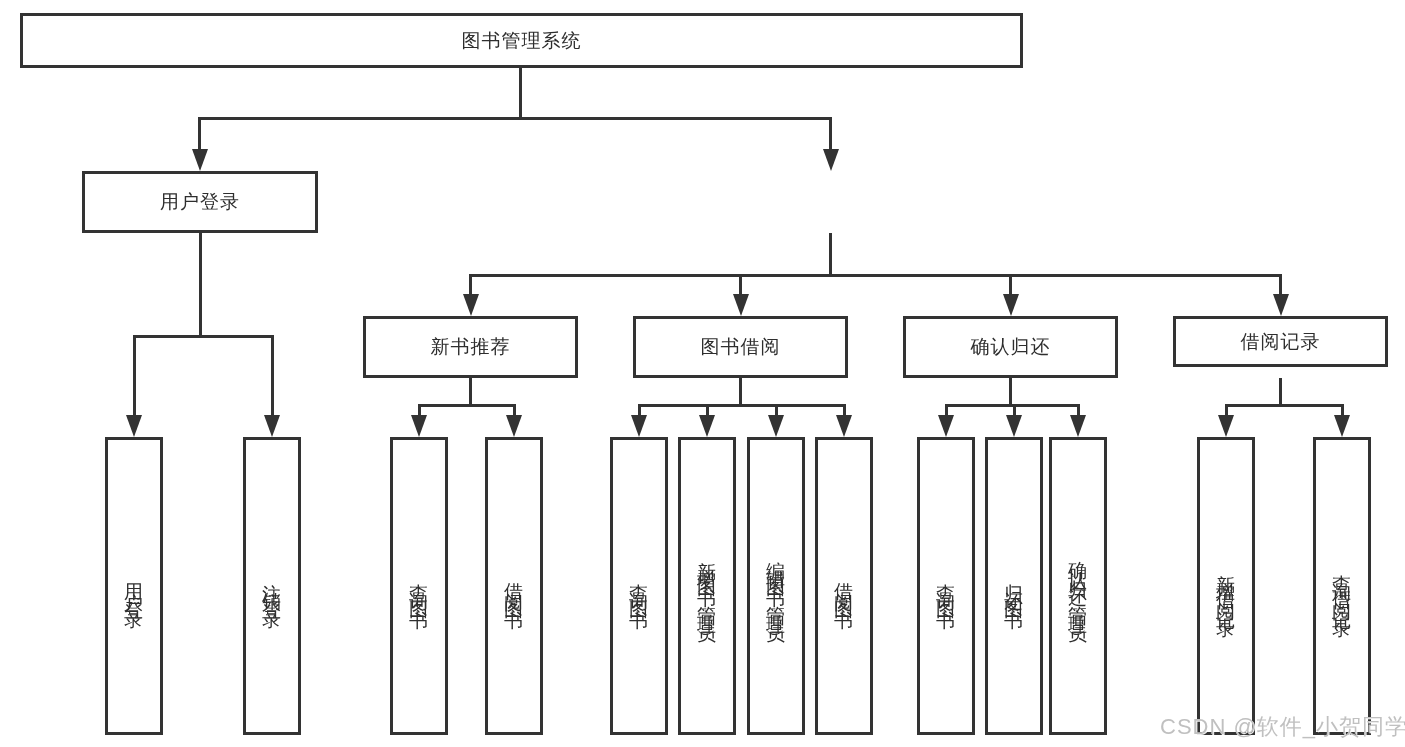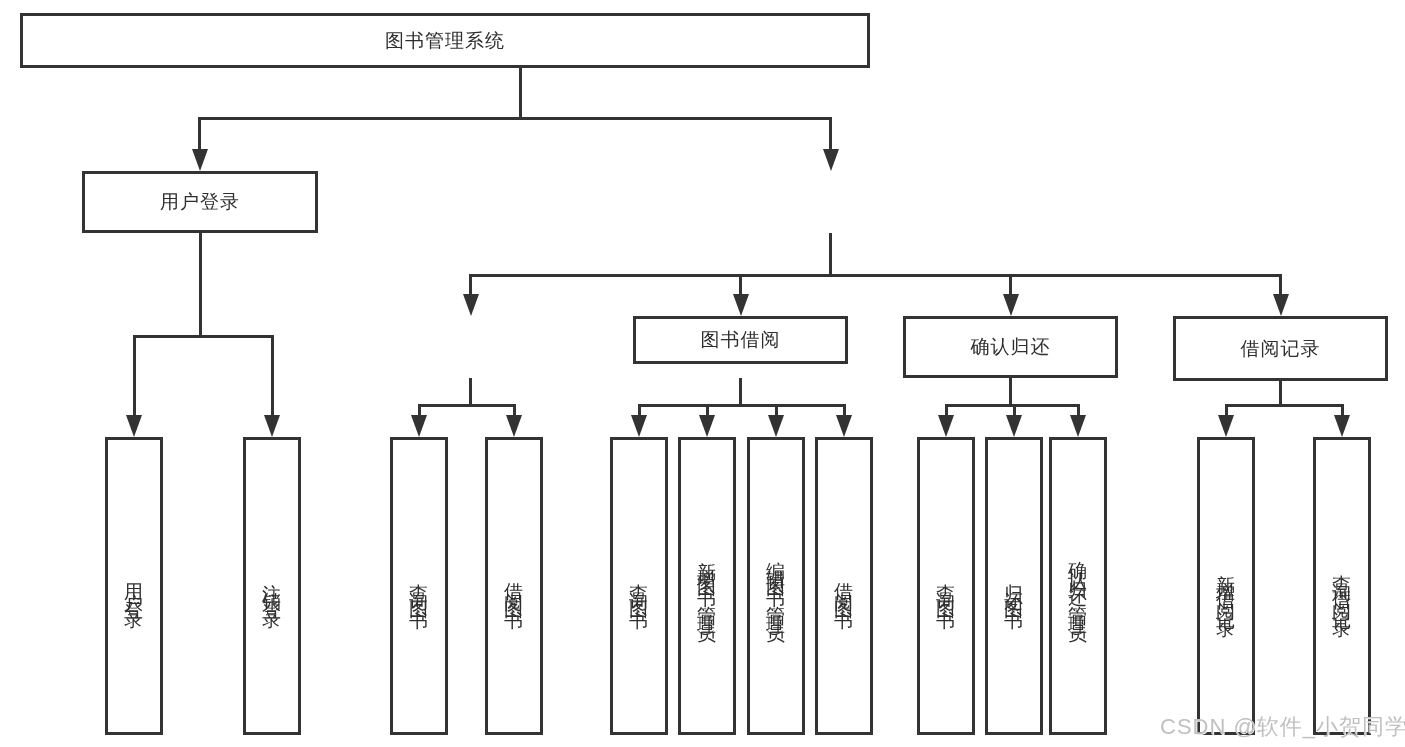--- a/index.html
+++ b/index.html
@@ -29,21 +29,21 @@
     position:absolute;left:1160px;top:712px;width:245px;
     font-size:22px;color:#c0c0c0;letter-spacing:1px;z-index:5;
     text-shadow:1px 1px 0 rgba(255,255,255,0.9);white-space:nowrap;
   }
 </style>
 </head>
 <body>
 
 <div class="canvas">
 
-  <div class="box" style="left:20px;top:13px;width:850px;height:55px;">
+  <div class="box" style="left:20px;top:13px;width:1003px;height:55px;">
     <span>图书管理系统</span>
   </div>
 
   <div class="vline" style="left:519px;top:68px;height:51px;"></div>
   <div class="hline" style="left:198px;top:117px;width:634px;"></div>
   <div class="vline" style="left:198px;top:117px;height:34px;"></div>
   <div class="arrowhead" style="left:192px;top:149px;"></div>
   <div class="vline" style="left:829px;top:117px;height:34px;"></div>
   <div class="arrowhead" style="left:823px;top:149px;"></div>
 
@@ -62,27 +62,30 @@
   <div class="hline" style="left:469px;top:274px;width:813px;"></div>
   <div class="vline" style="left:469px;top:274px;height:22px;"></div>
   <div class="arrowhead" style="left:463px;top:294px;"></div>
   <div class="vline" style="left:739px;top:274px;height:22px;"></div>
   <div class="arrowhead" style="left:733px;top:294px;"></div>
   <div class="vline" style="left:1009px;top:274px;height:22px;"></div>
   <div class="arrowhead" style="left:1003px;top:294px;"></div>
   <div class="vline" style="left:1279px;top:274px;height:22px;"></div>
   <div class="arrowhead" style="left:1273px;top:294px;"></div>
 
-  <div class="box" style="left:633px;top:316px;width:215px;height:48px;">
+  <div class="box" style="left:363px;top:316px;width:215px;height:62px;">
+    <span>新书推荐</span>
+  </div>
+  <div class="box" style="left:633px;top:316px;width:215px;height:62px;">
     <span>图书借阅</span>
   </div>
   <div class="box" style="left:903px;top:316px;width:215px;height:62px;">
     <span>确认归还</span>
   </div>
-  <div class="box" style="left:1173px;top:316px;width:215px;height:65px;">
+  <div class="box" style="left:1173px;top:316px;width:215px;height:51px;">
     <span>借阅记录</span>
   </div>
 
   <div class="vline" style="left:469px;top:378px;height:28px;"></div>
   <div class="hline" style="left:418px;top:404px;width:98px;"></div>
   <div class="vline" style="left:418px;top:404px;height:15px;"></div>
   <div class="arrowhead" style="left:411px;top:415px;"></div>
   <div class="vline" style="left:513px;top:404px;height:15px;"></div>
   <div class="arrowhead" style="left:506px;top:415px;"></div>
 

